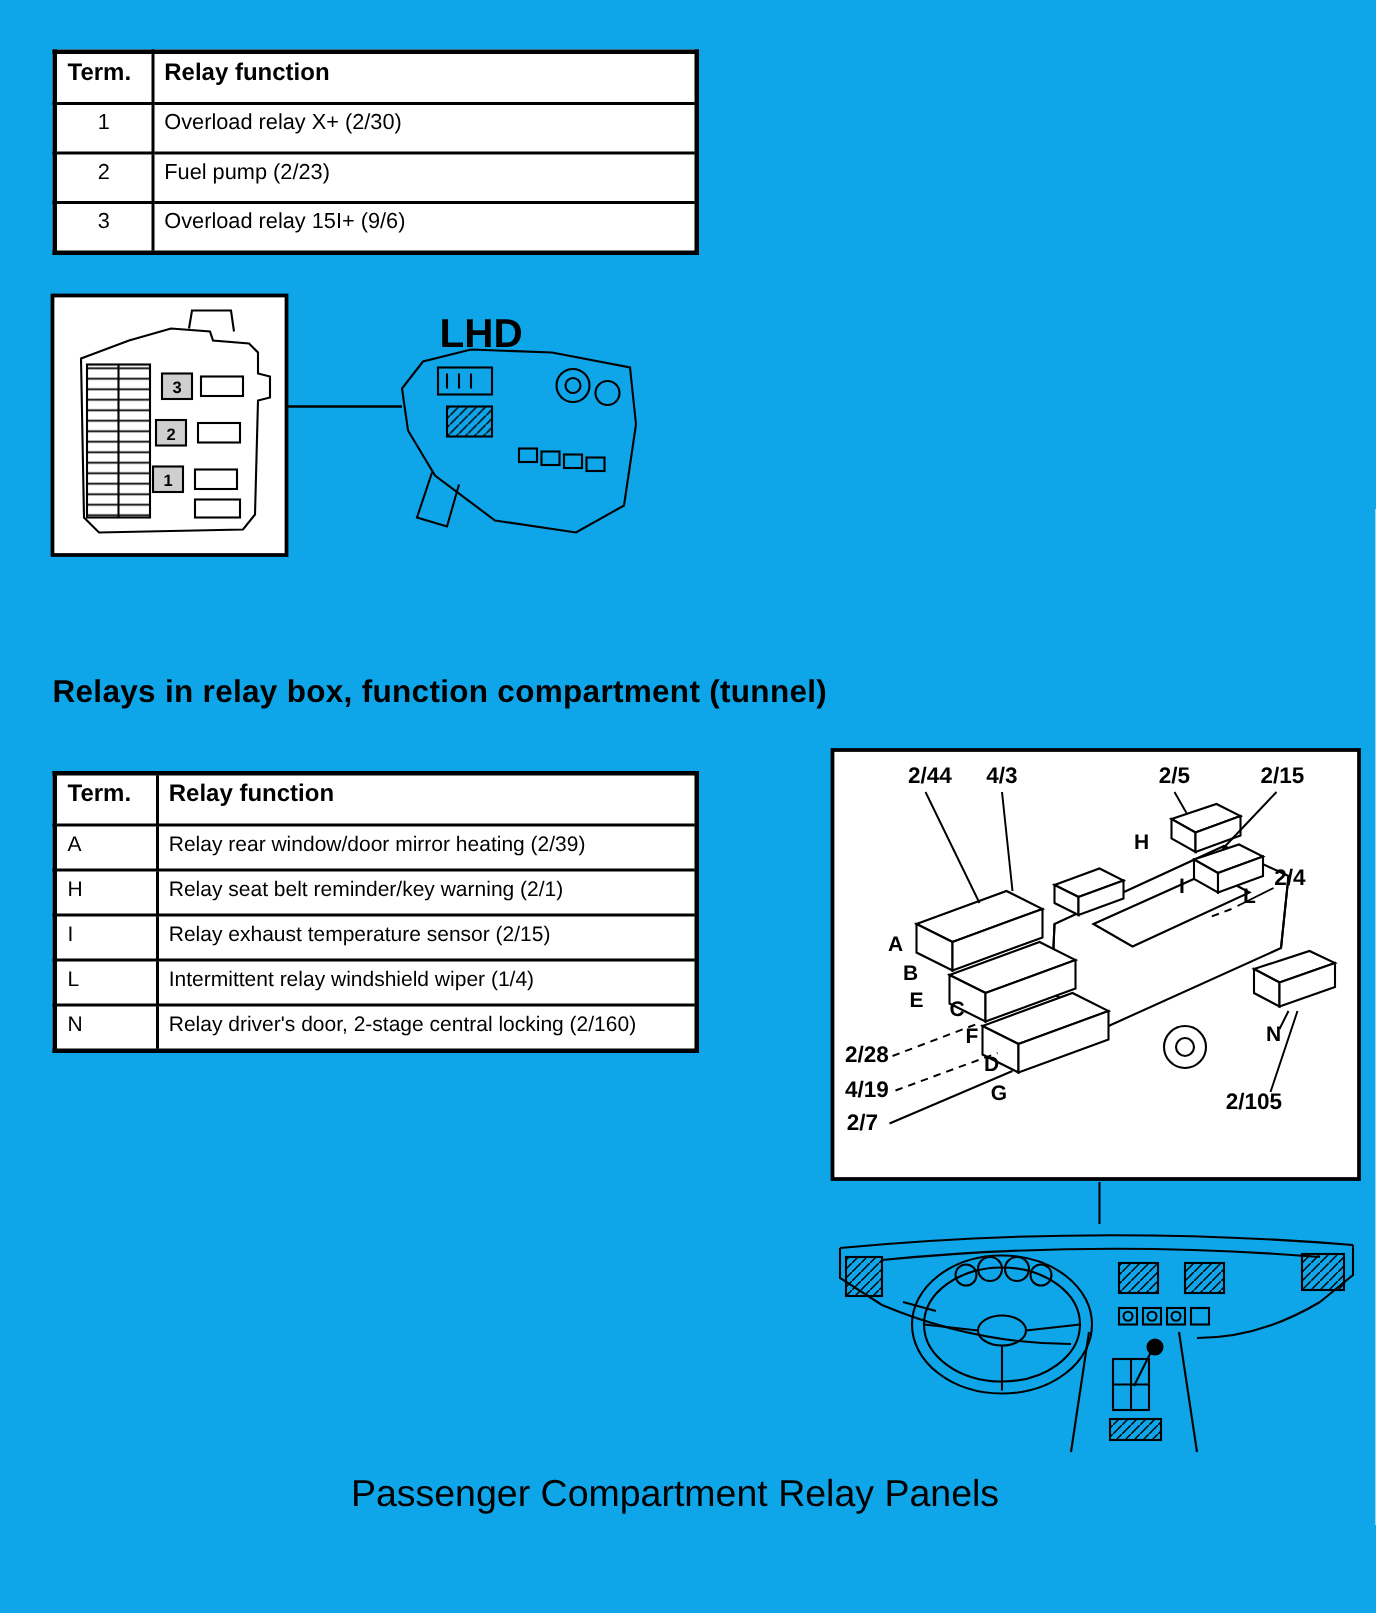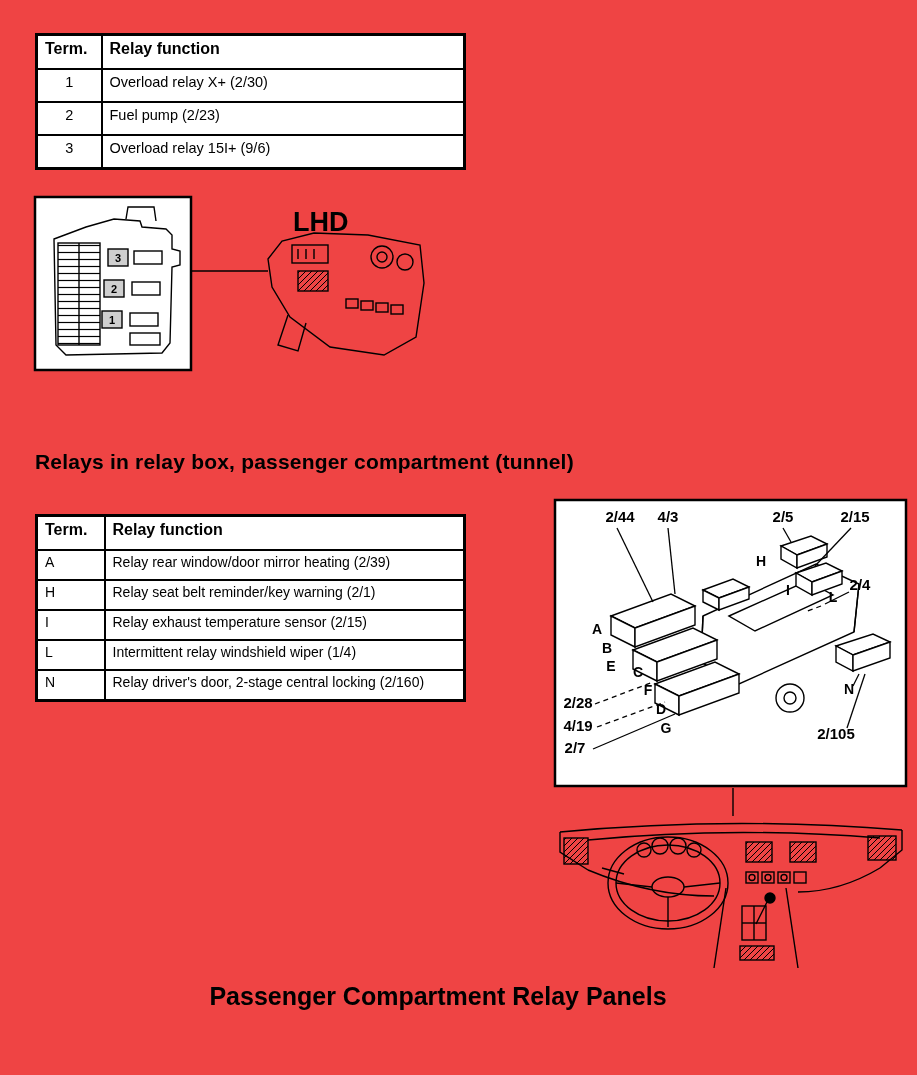--- a/index.html
+++ b/index.html
@@ -1,36 +1,36 @@
 <!DOCTYPE html>
 <html><head>
 <meta charset="utf-8">
 <style>
   html,body{margin:0;padding:0;background:#ffffff;}
-  .page{position:relative;width:917px;height:1075px;background:#ef4444;color:#000;
+  .page{position:relative;width:917px;height:1075px;background:#0ea5e9;color:#000;
         font-family:"Liberation Sans","DejaVu Sans",sans-serif;overflow:hidden;}
 
   table.relay-table{position:absolute;border-collapse:collapse;table-layout:fixed;
         background:#fff;border:3px solid #000;}
   .relay-table th,.relay-table td{border:2px solid #000;padding:2px 7px;vertical-align:top;}
   .relay-table th{font-size:16px;font-weight:700;text-align:left;height:26px;padding-top:4px;}
 
   .t1{left:35px;top:33px;width:431px;}
   .t1 col.term{width:65px;}
   .t1 td{font-size:14.5px;height:25px;padding-top:4px;}
   .t1 td.term{text-align:center;}
 
   .t2{left:35px;top:514px;width:431px;}
   .t2 col.term{width:68px;}
   .t2 td{font-size:14px;height:23px;padding-top:3px;}
   .t2 td.term{text-align:left;}
   .t2 .fn-line{line-height:21px;}
 
   .section-heading{position:absolute;left:35px;top:450px;font-size:21px;font-weight:700;letter-spacing:0.2px;}
-  .caption{position:absolute;left:23px;top:982px;width:830px;text-align:center;font-size:25px;font-weight:700;}
+  .caption{position:absolute;left:35px;top:982px;width:830px;text-align:center;font-size:25px;font-weight:400;}
 
   .fig1{position:absolute;left:30px;top:193px;}
   .fig2{position:absolute;left:553px;top:498px;}
   .fig3{position:absolute;left:550px;top:788px;}
 
   svg text{font-family:"Liberation Sans","DejaVu Sans",sans-serif;fill:#000;}
   .lhd-text{font-size:27px;font-weight:700;}
   .slot-num{font-size:11px;font-weight:700;text-anchor:middle;}
   .dlabel text{font-size:15px;font-weight:700;text-anchor:middle;}
   .letters text{font-size:14px;font-weight:700;text-anchor:middle;}
@@ -114,21 +114,21 @@
       <circle cx="352" cy="64" r="5"></circle>
       <circle cx="375" cy="69" r="8"></circle>
       <rect x="316" y="106" width="12" height="9"></rect>
       <rect x="331" y="108" width="12" height="9"></rect>
       <rect x="346" y="110" width="12" height="9"></rect>
       <rect x="361" y="112" width="12" height="9"></rect>
       <path d="M258,122 L248,152 L268,158 L276,130"></path>
     </g>
   </svg>
 
-  <div class="section-heading">Relays in relay box, passenger compartment (tunnel)</div>
+  <div class="section-heading">Relays in relay box, function compartment (tunnel)</div>
 
   <table class="relay-table t2">
     <colgroup>
         <col class="term">
         <col class="func">
       </colgroup>
     <thead>
       <tr>
         <th>Term.</th>
         <th>Relay function</th>

